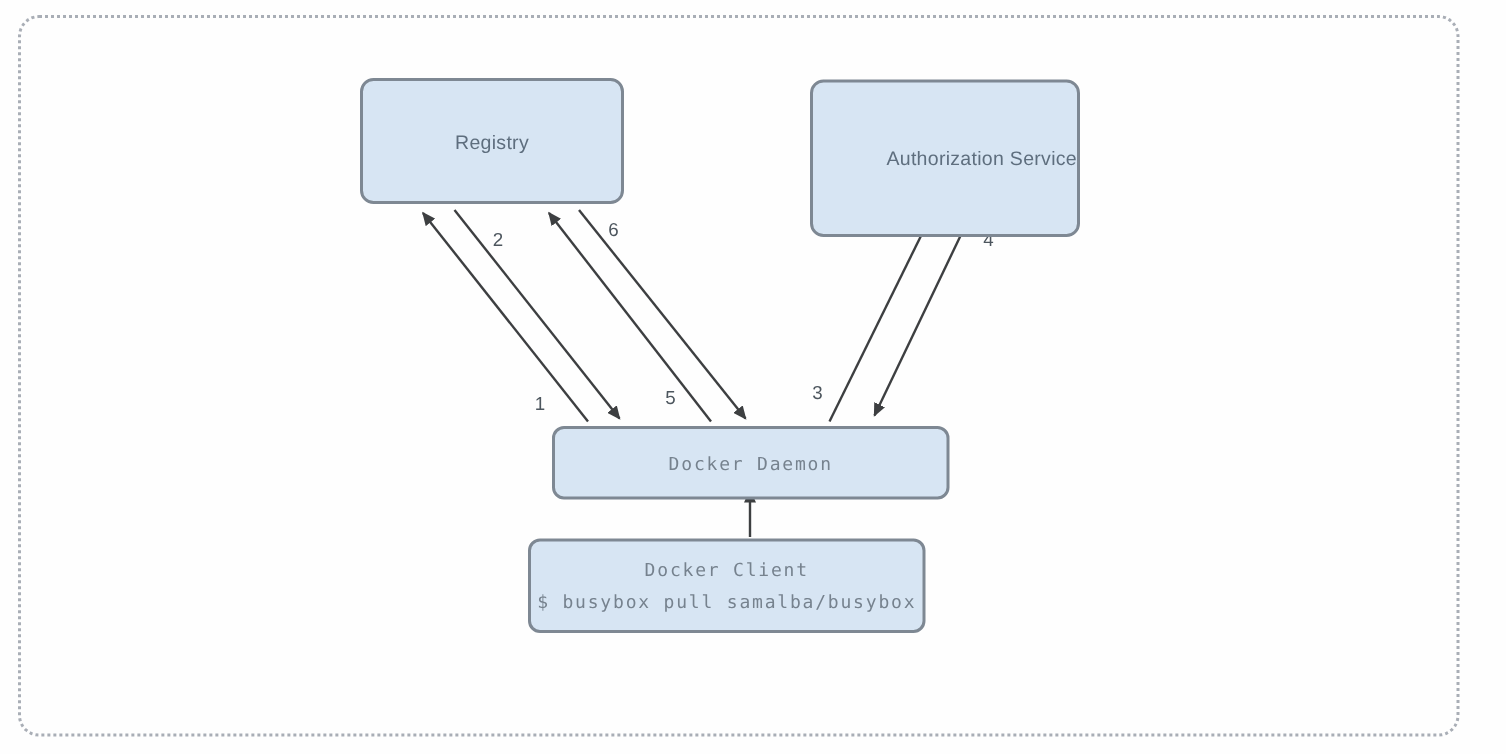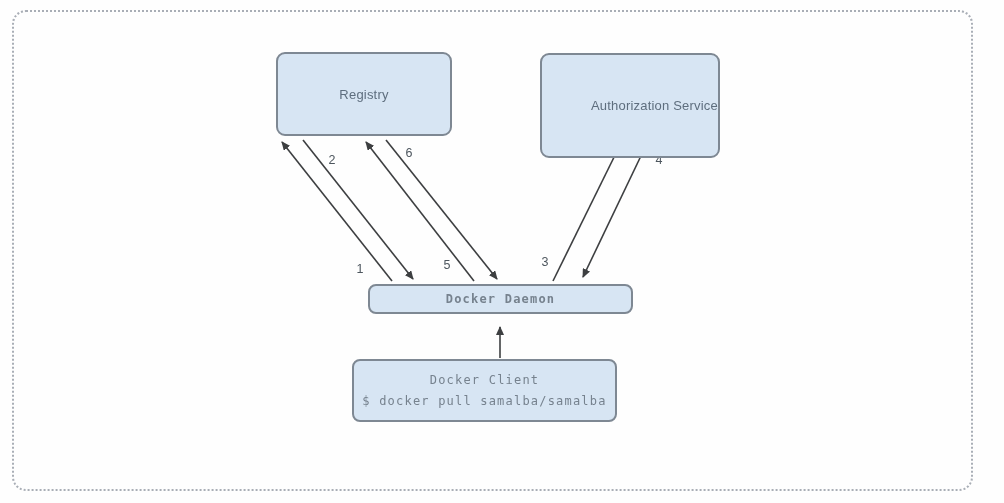--- a/index.html
+++ b/index.html
@@ -61,23 +61,23 @@
     color: var(--node-text, #5e6e7e);
     font-size: 13px;
     letter-spacing: 0.2px;
   }
   .mono {
     font-family: "DejaVu Sans Mono", monospace;
     font-size: 12px;
     letter-spacing: 1.2px;
     color: var(--mono-text, #76828e);
   }
-  .registry { left: 240px; top: 52px;  width: 176px; height: 84px; margin-left: 36px; }
+  .registry { left: 240px; top: 52px;  width: 176px; height: 84px; }
   .auth     { left: 540px; top: 53px;  width: 180px; height: 105px; align-items: flex-end; }
-  .daemon   { left: 368px; top: 284px; width: 265px; height: 30px; border-radius: 8px; font-weight: bold; }
+  .daemon   { left: 368px; top: 284px; width: 265px; height: 49px; border-radius: 8px; }
   .client   { left: 352px; top: 359px; width: 265px; height: 63px; border-radius: 8px; gap: 7px; }
 </style>
 </head>
 <body>
 
 <div class="stage">
 
   <div class="dotted-frame"></div>
 
   <svg class="arrow-layer" viewBox="0 0 1004 503" xmlns="http://www.w3.org/2000/svg">
@@ -110,16 +110,16 @@
   <div class="node auth">
     <span class="node-label">Authorization Service</span>
   </div>
 
   <div class="node daemon">
     <span class="node-label mono">Docker Daemon</span>
   </div>
 
   <div class="node client">
     <span class="node-label mono">Docker Client</span>
-    <span class="node-label mono">$ docker pull samalba/samalba</span>
+    <span class="node-label mono">$ busybox pull samalba/busybox</span>
   </div>
 
 </div>
 
 </body></html>

